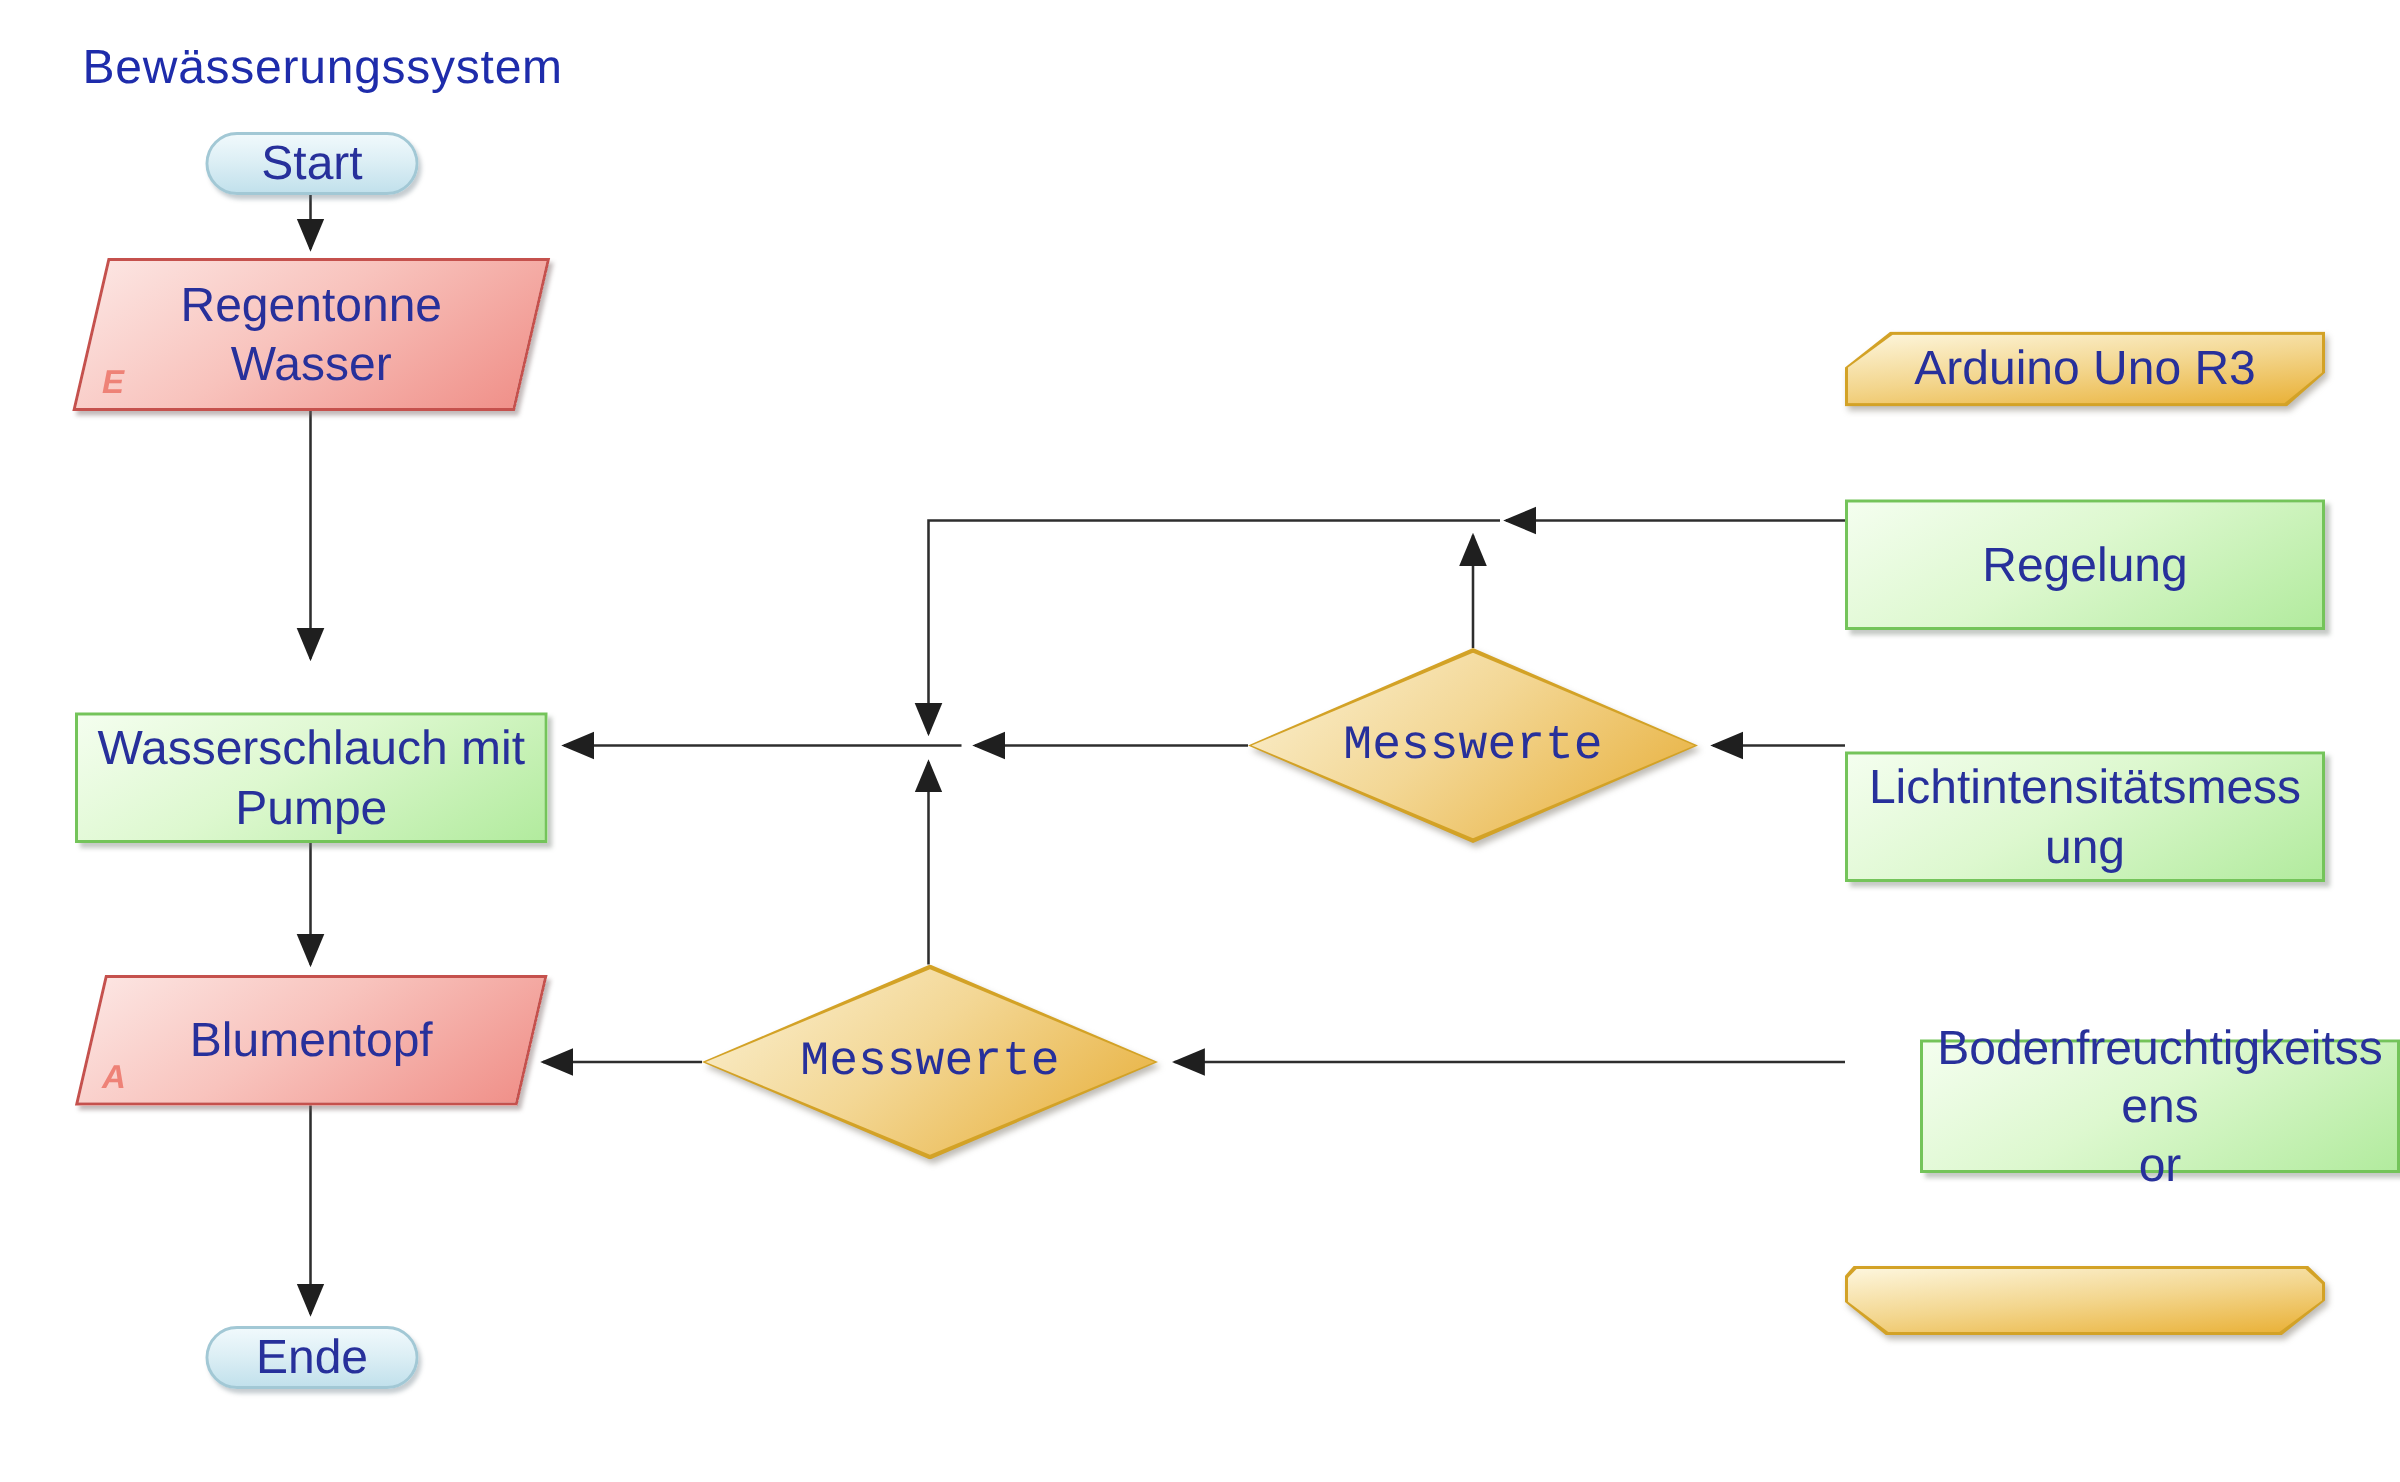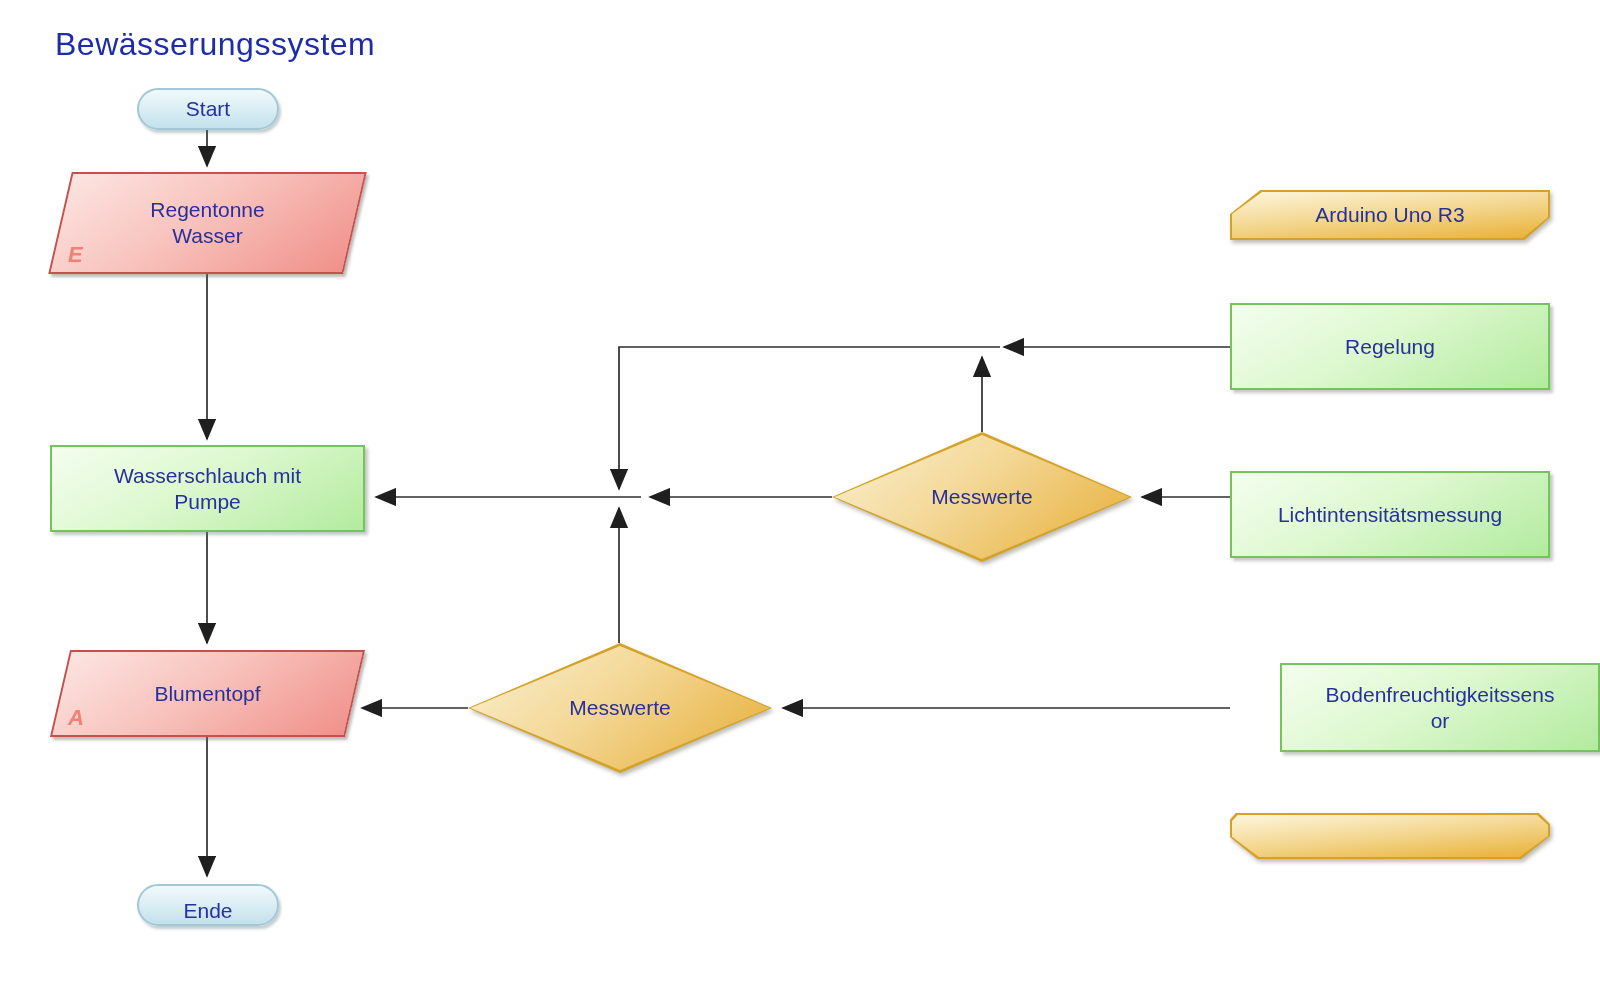--- a/index.html
+++ b/index.html
@@ -7,59 +7,60 @@
     position:relative;width:1600px;height:988px;overflow:hidden;background:#ffffff;
     font-family:"Liberation Sans", sans-serif;
   }
   .wires{position:absolute;left:0;top:0;width:1600px;height:988px;}
   .page-title{
     position:absolute;left:55px;top:26px;
     font-size:32px;color:#1e2cab;letter-spacing:0.5px;
   }
   .node{position:absolute;display:flex;align-items:center;justify-content:center;}
   .label{
-    color:#27309b;font-size:21px;line-height:1.22;text-align:center;
+    color:#27309b;font-size:32px;line-height:1.22;text-align:center;
     white-space:pre-line;overflow-wrap:anywhere;padding:0 8px;
   }
   
   .pill{
     border:2px solid #a2c8d5;border-radius:21px;
     background:linear-gradient(to bottom,#f0f9fc 0%,#ddeff5 45%,#c2e1ec 100%);
     box-shadow:2px 3px 3px rgba(90,110,120,0.35);
   }
   
   .green{
     border:2px solid #74c45a;
     background:linear-gradient(150deg,#f4feef 0%,#ddf8cf 45%,#b2eb9e 100%);
     box-shadow:3px 3px 3px rgba(110,120,110,0.4);
+    margin-top:30px;
   }
   
   .para-wrap{position:absolute;}
   .para-bg{
     position:absolute;left:10px;top:0;right:10px;bottom:0;
     transform:skewX(-13deg);
     border:2px solid #c5514d;
     background:linear-gradient(140deg,#fce4e1 0%,#f8c3bd 45%,#f0918a 100%);
     box-shadow:3px 3px 3px rgba(120,100,100,0.45);
   }
   .para-wrap .label{position:relative;z-index:2;}
   .corner-letter{
     position:absolute;left:18px;bottom:6px;z-index:2;
     font-size:22px;font-weight:bold;font-style:italic;color:#ee8277;
   }
   
-  .diamond-wrap{position:absolute;filter:drop-shadow(2px 3px 2px rgba(110,105,90,0.45));}
+  .diamond-wrap{position:absolute;filter:drop-shadow(2px 3px 2px rgba(110,105,90,0.45));font-family:Liberation Mono, monospace;}
   .diamond-border{position:absolute;inset:0;background:#d3a226;
     clip-path:polygon(50% 0%,100% 50%,50% 100%,0% 50%);}
   .diamond-fill{position:absolute;inset:0;
     clip-path:polygon(50% 2.4%,99.2% 50%,50% 97.6%,0.8% 50%);
     background:linear-gradient(140deg,#fbf2d6 0%,#f3d795 45%,#e6ab31 100%);}
   .diamond-wrap .label{position:relative;z-index:2;}
   
-  .card-wrap{position:absolute;filter:drop-shadow(2px 3px 2px rgba(110,105,90,0.45));}
+  .card-wrap{position:absolute;filter:drop-shadow(2px 3px 2px rgba(110,105,90,0.45));margin-top:31px;}
   .card-border,.card-fill{position:absolute;}
   .card-border{inset:0;background:#d3a226;}
   .card-fill{inset:2px;background:linear-gradient(175deg,#fdf6dd 0%,#f3d68e 50%,#e9b035 100%);}
   .card-top .card-border,.card-top .card-fill{
     clip-path:polygon(9.5% 0%,100% 0%,100% 55%,92% 100%,0% 100%,0% 48%);}
   .card-bottom .card-border,.card-bottom .card-fill{
     clip-path:polygon(1.8% 0%,96.5% 0%,100% 24%,100% 50%,91% 100%,8.5% 100%,0% 52%,0% 14%);}
   .card-wrap .label{position:relative;z-index:2;}
 </style>
 </head>

